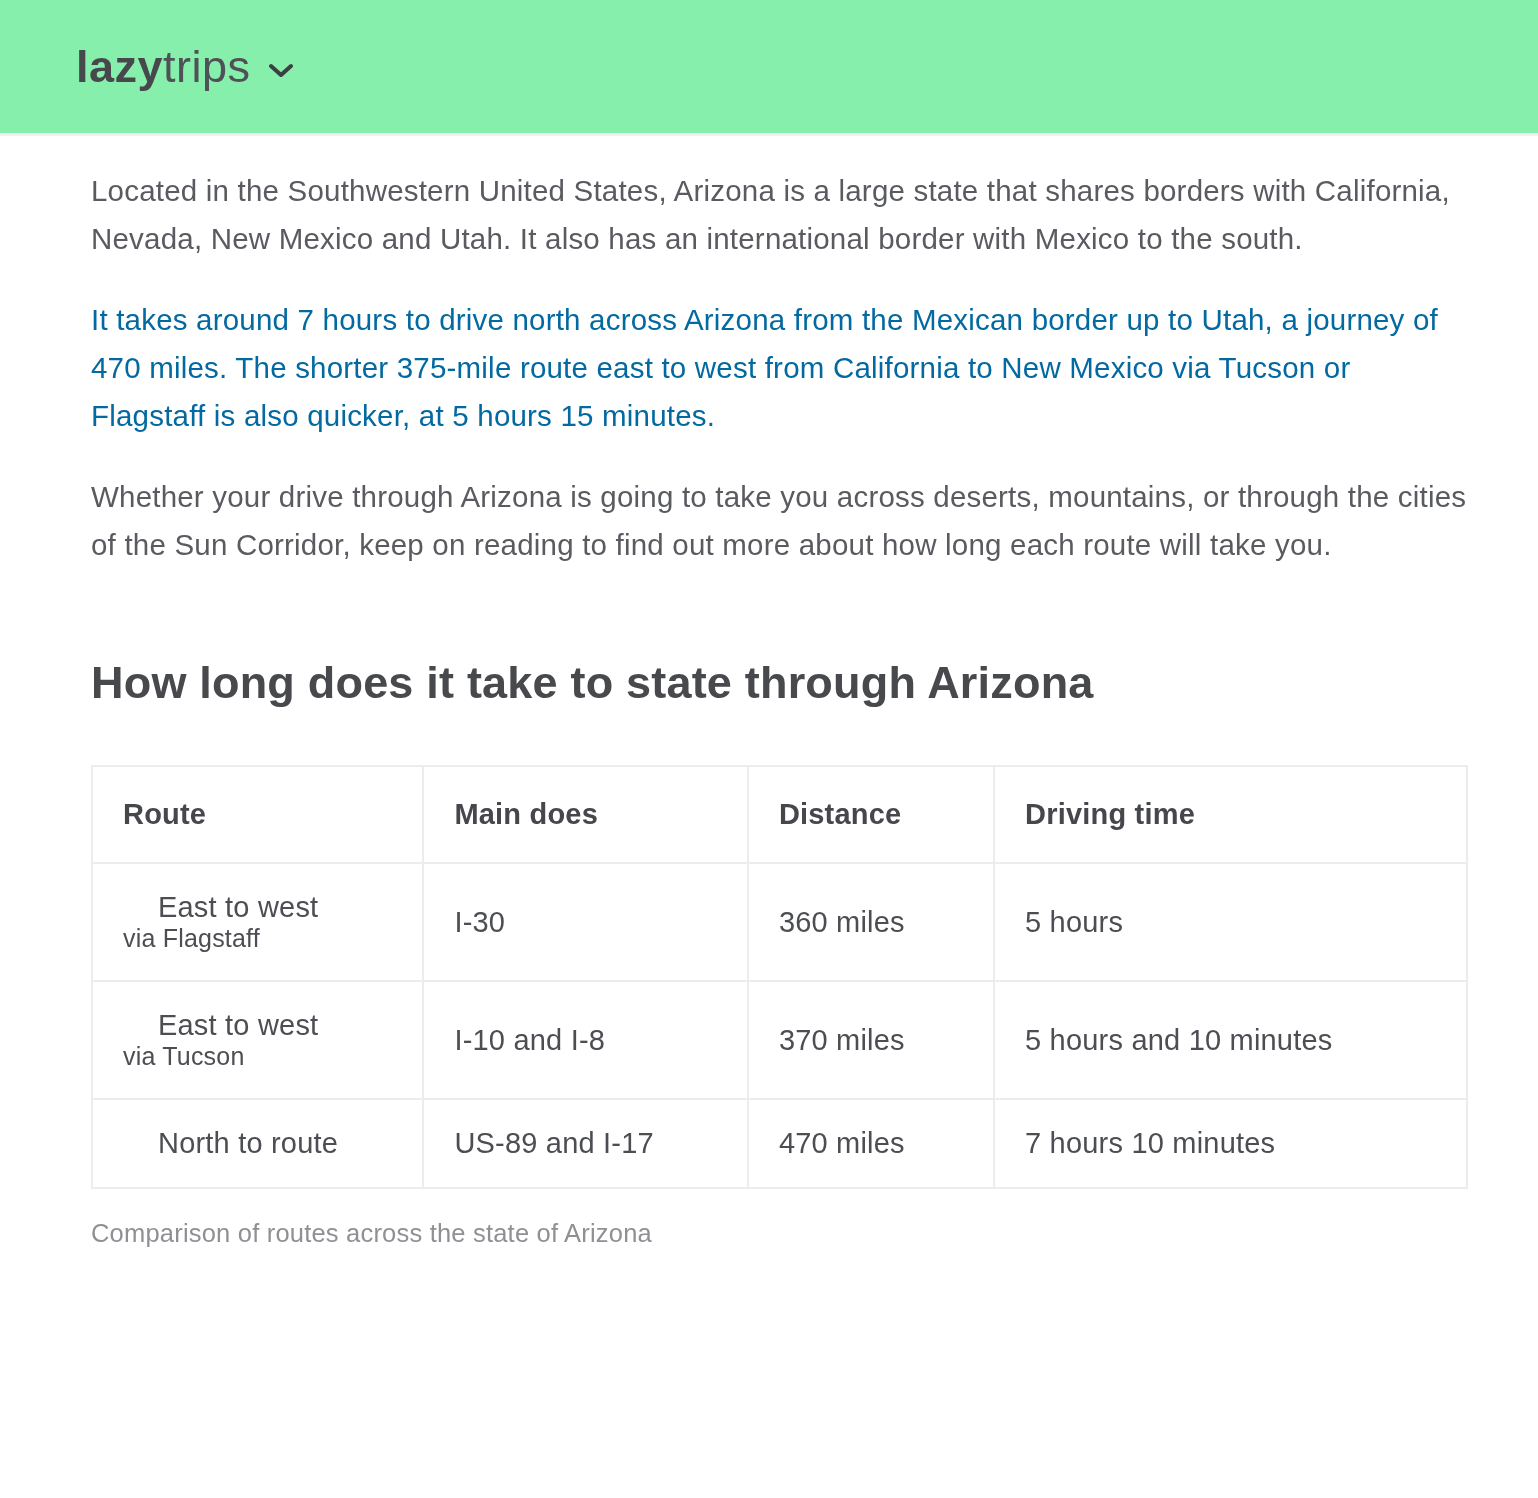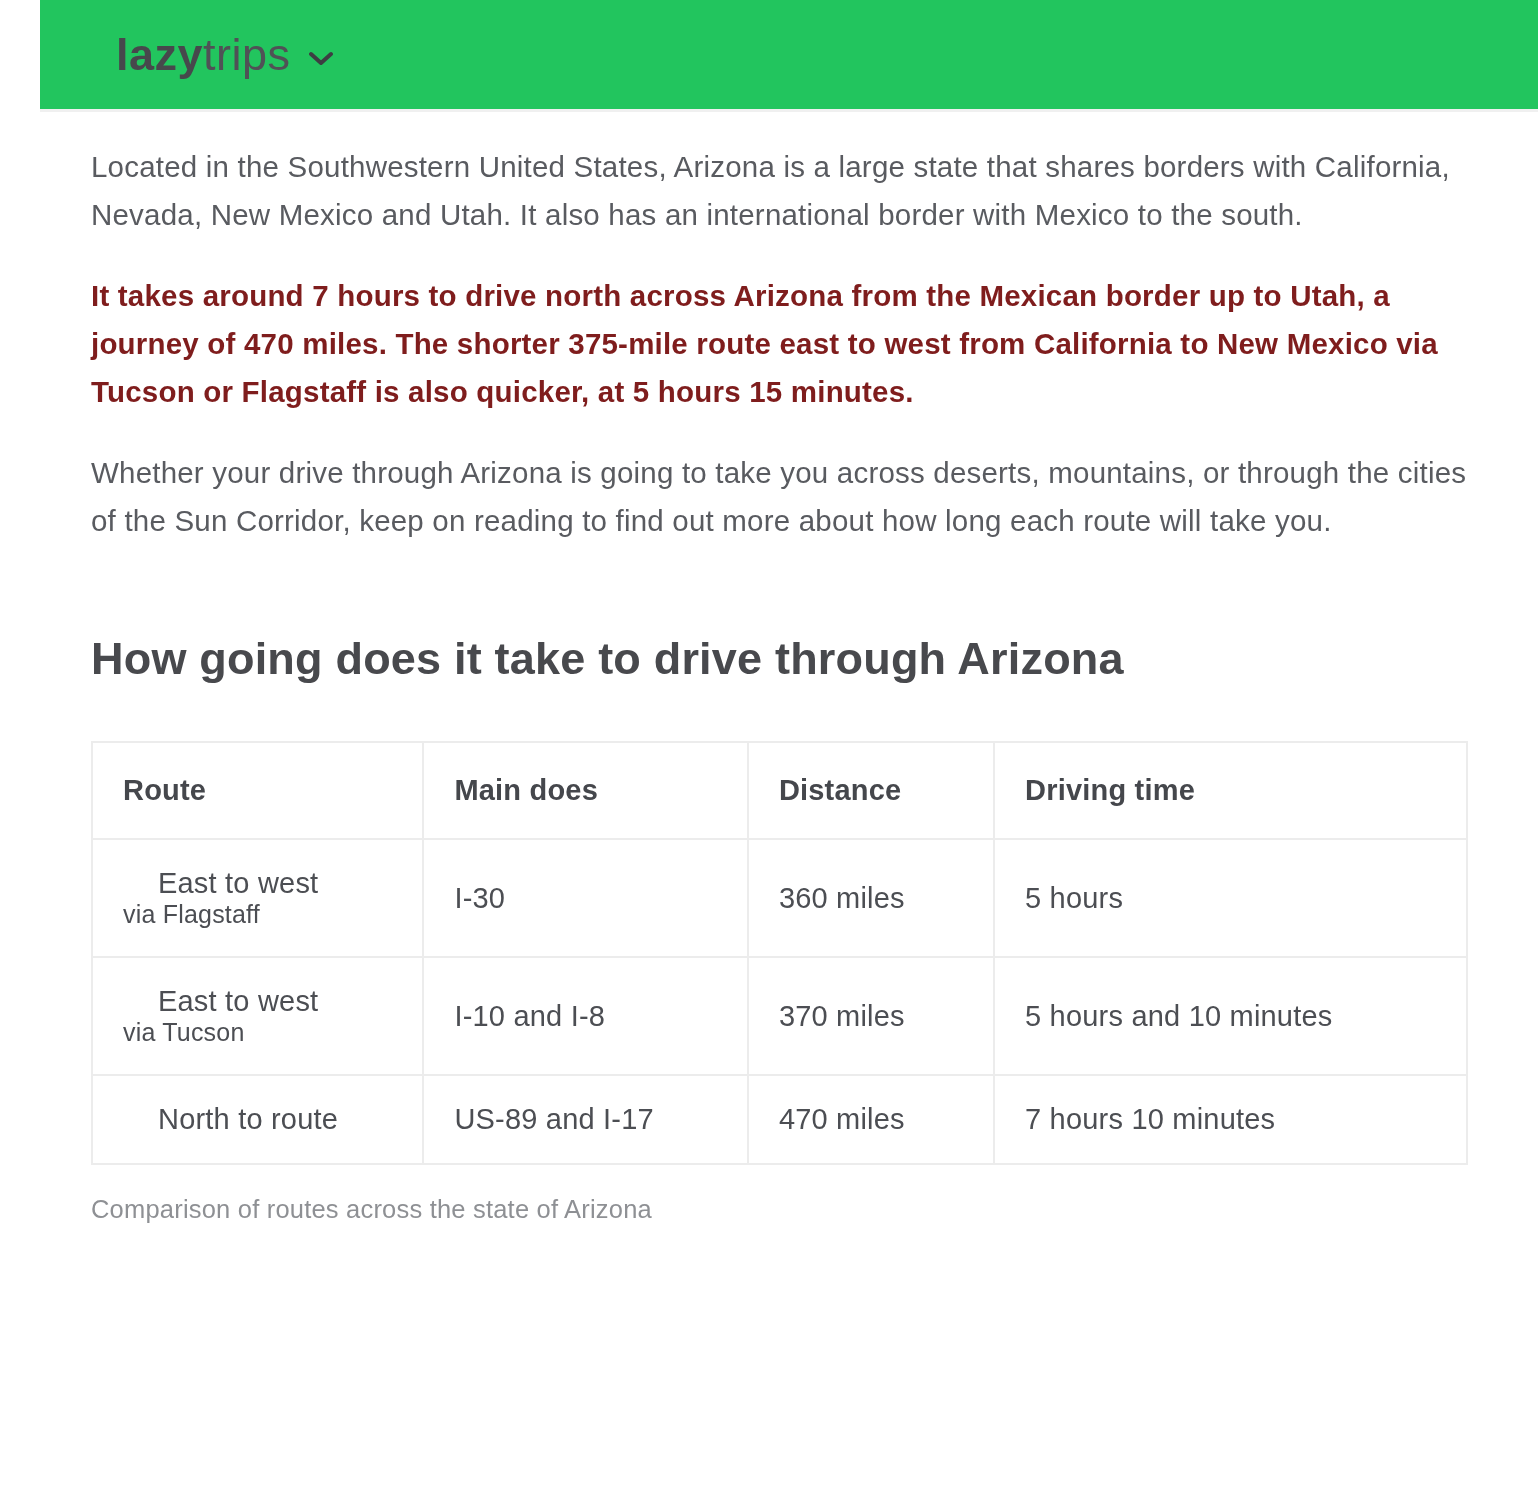--- a/index.html
+++ b/index.html
@@ -5,27 +5,26 @@
   * { margin: 0; padding: 0; box-sizing: border-box; }
   html, body {
     width: 1538px;
     background: #ffffff;
     font-family: "Liberation Sans", sans-serif;
   }
   body { min-height: 1498px; }
 
   
   .site-header {
-    height: 112px;
+    height: 136px;
     display: flex;
     align-items: center;
     padding-left: 76px;
     border-bottom: 3px solid #f0f0f0;
-    background: #22c55e;
-    margin-left: 40px;
+    background: #86efac;
   }
   .logo {
     display: inline-flex;
     align-items: center;
     font-size: 45px;
     color: #47484c;
     cursor: pointer;
     text-decoration: none;
     letter-spacing: 0.5px;
   }
@@ -44,22 +43,22 @@
   }
   .content p {
     font-size: 29.5px;
     line-height: 48px;
     letter-spacing: 0.2px;
     color: #595b60;
     margin-bottom: 33px;
     max-width: 1377px;
   }
   .content p.bold-para {
-    font-weight: 700;
-    color: #7f1d1d;
+    font-weight: 400;
+    color: #0369a1;
   }
   h2.section-heading {
     margin-top: 88px;
     margin-bottom: 56px;
     font-size: 45px;
     font-weight: 700;
     letter-spacing: 0.2px;
     color: #48494d;
   }
 
@@ -125,21 +124,21 @@
 </header>
 
 <main class="content">
 
   <p>Located in the Southwestern United States, Arizona is a large state that shares borders with California, Nevada, New Mexico and Utah. It also has an international border with Mexico to the south.</p>
 
   <p class="bold-para">It takes around 7 hours to drive north across Arizona from the Mexican border up to Utah, a journey of 470 miles. The shorter 375-mile route east to west from California to New Mexico via Tucson or Flagstaff is also quicker, at 5 hours 15 minutes.</p>
 
   <p>Whether your drive through Arizona is going to take you across deserts, mountains, or through the cities of the Sun Corridor, keep on reading to find out more about how long each route will take you.</p>
 
-  <h2 class="section-heading">How going does it take to drive through Arizona</h2>
+  <h2 class="section-heading">How long does it take to state through Arizona</h2>
 
   <table class="routes-table">
     <colgroup>
       <col class="col-route">
         <col class="col-road">
         <col class="col-dist">
         <col class="col-time">
     </colgroup>
     <thead>
       <tr>

